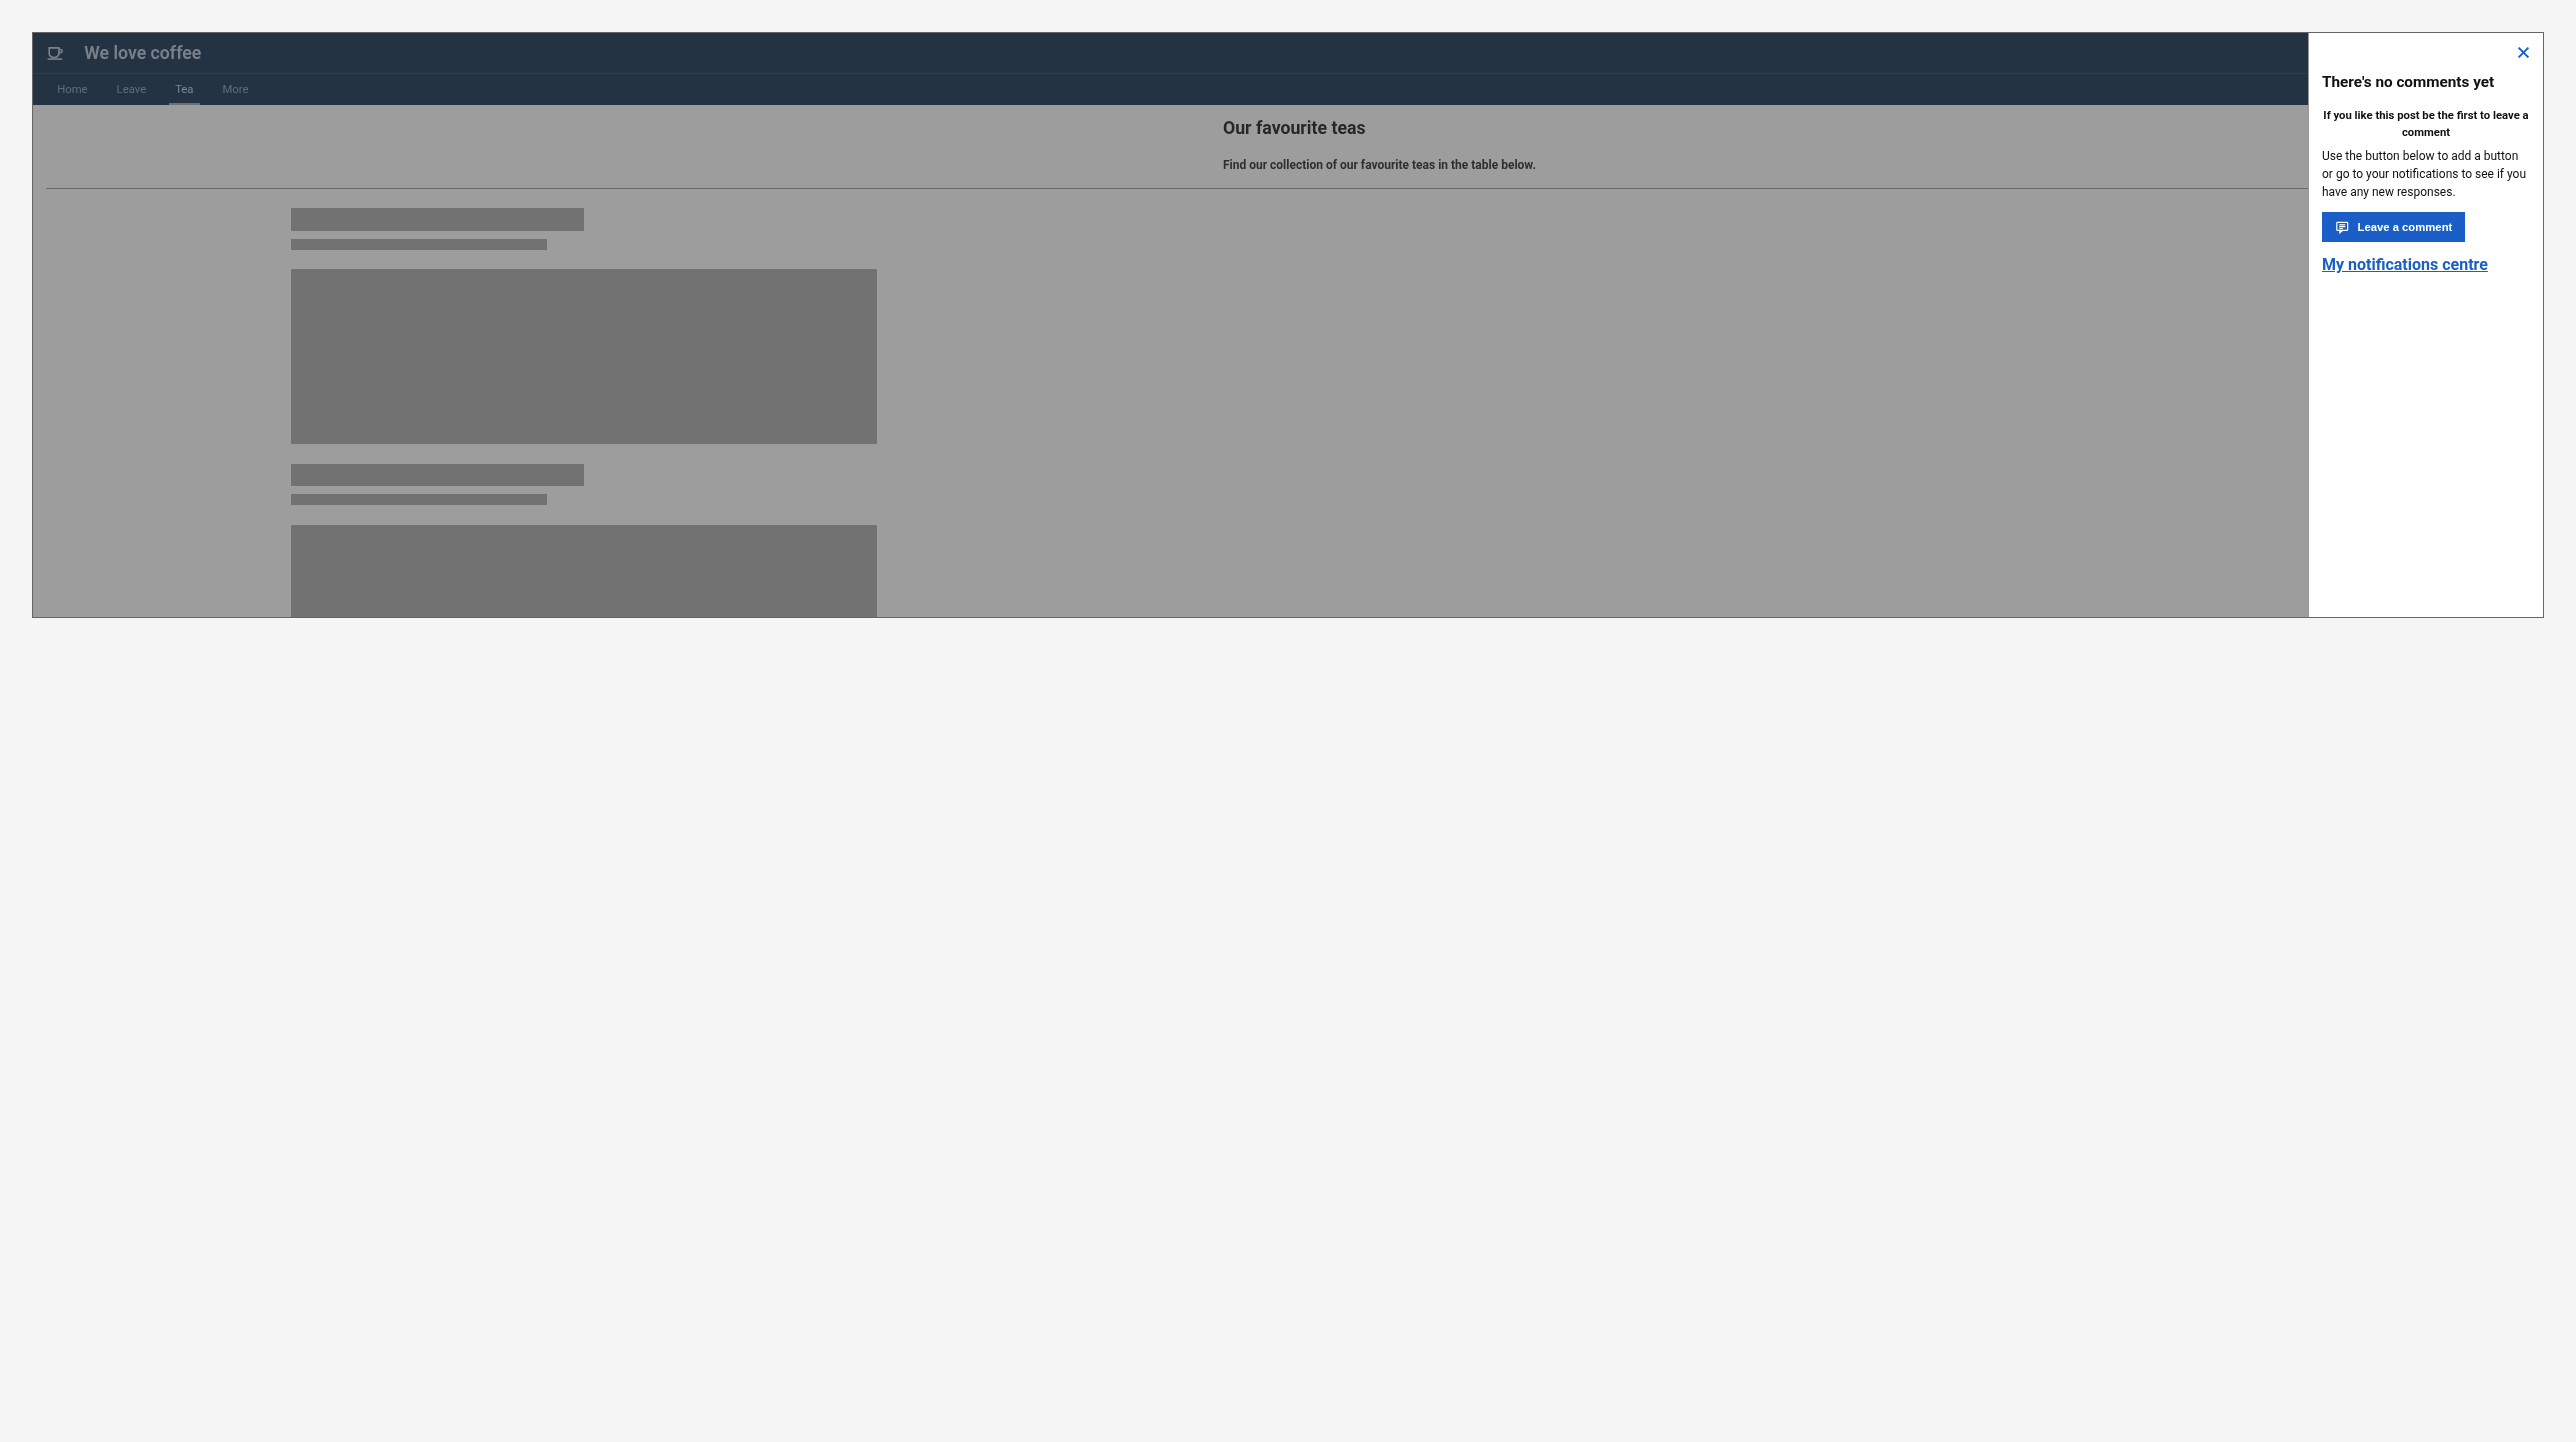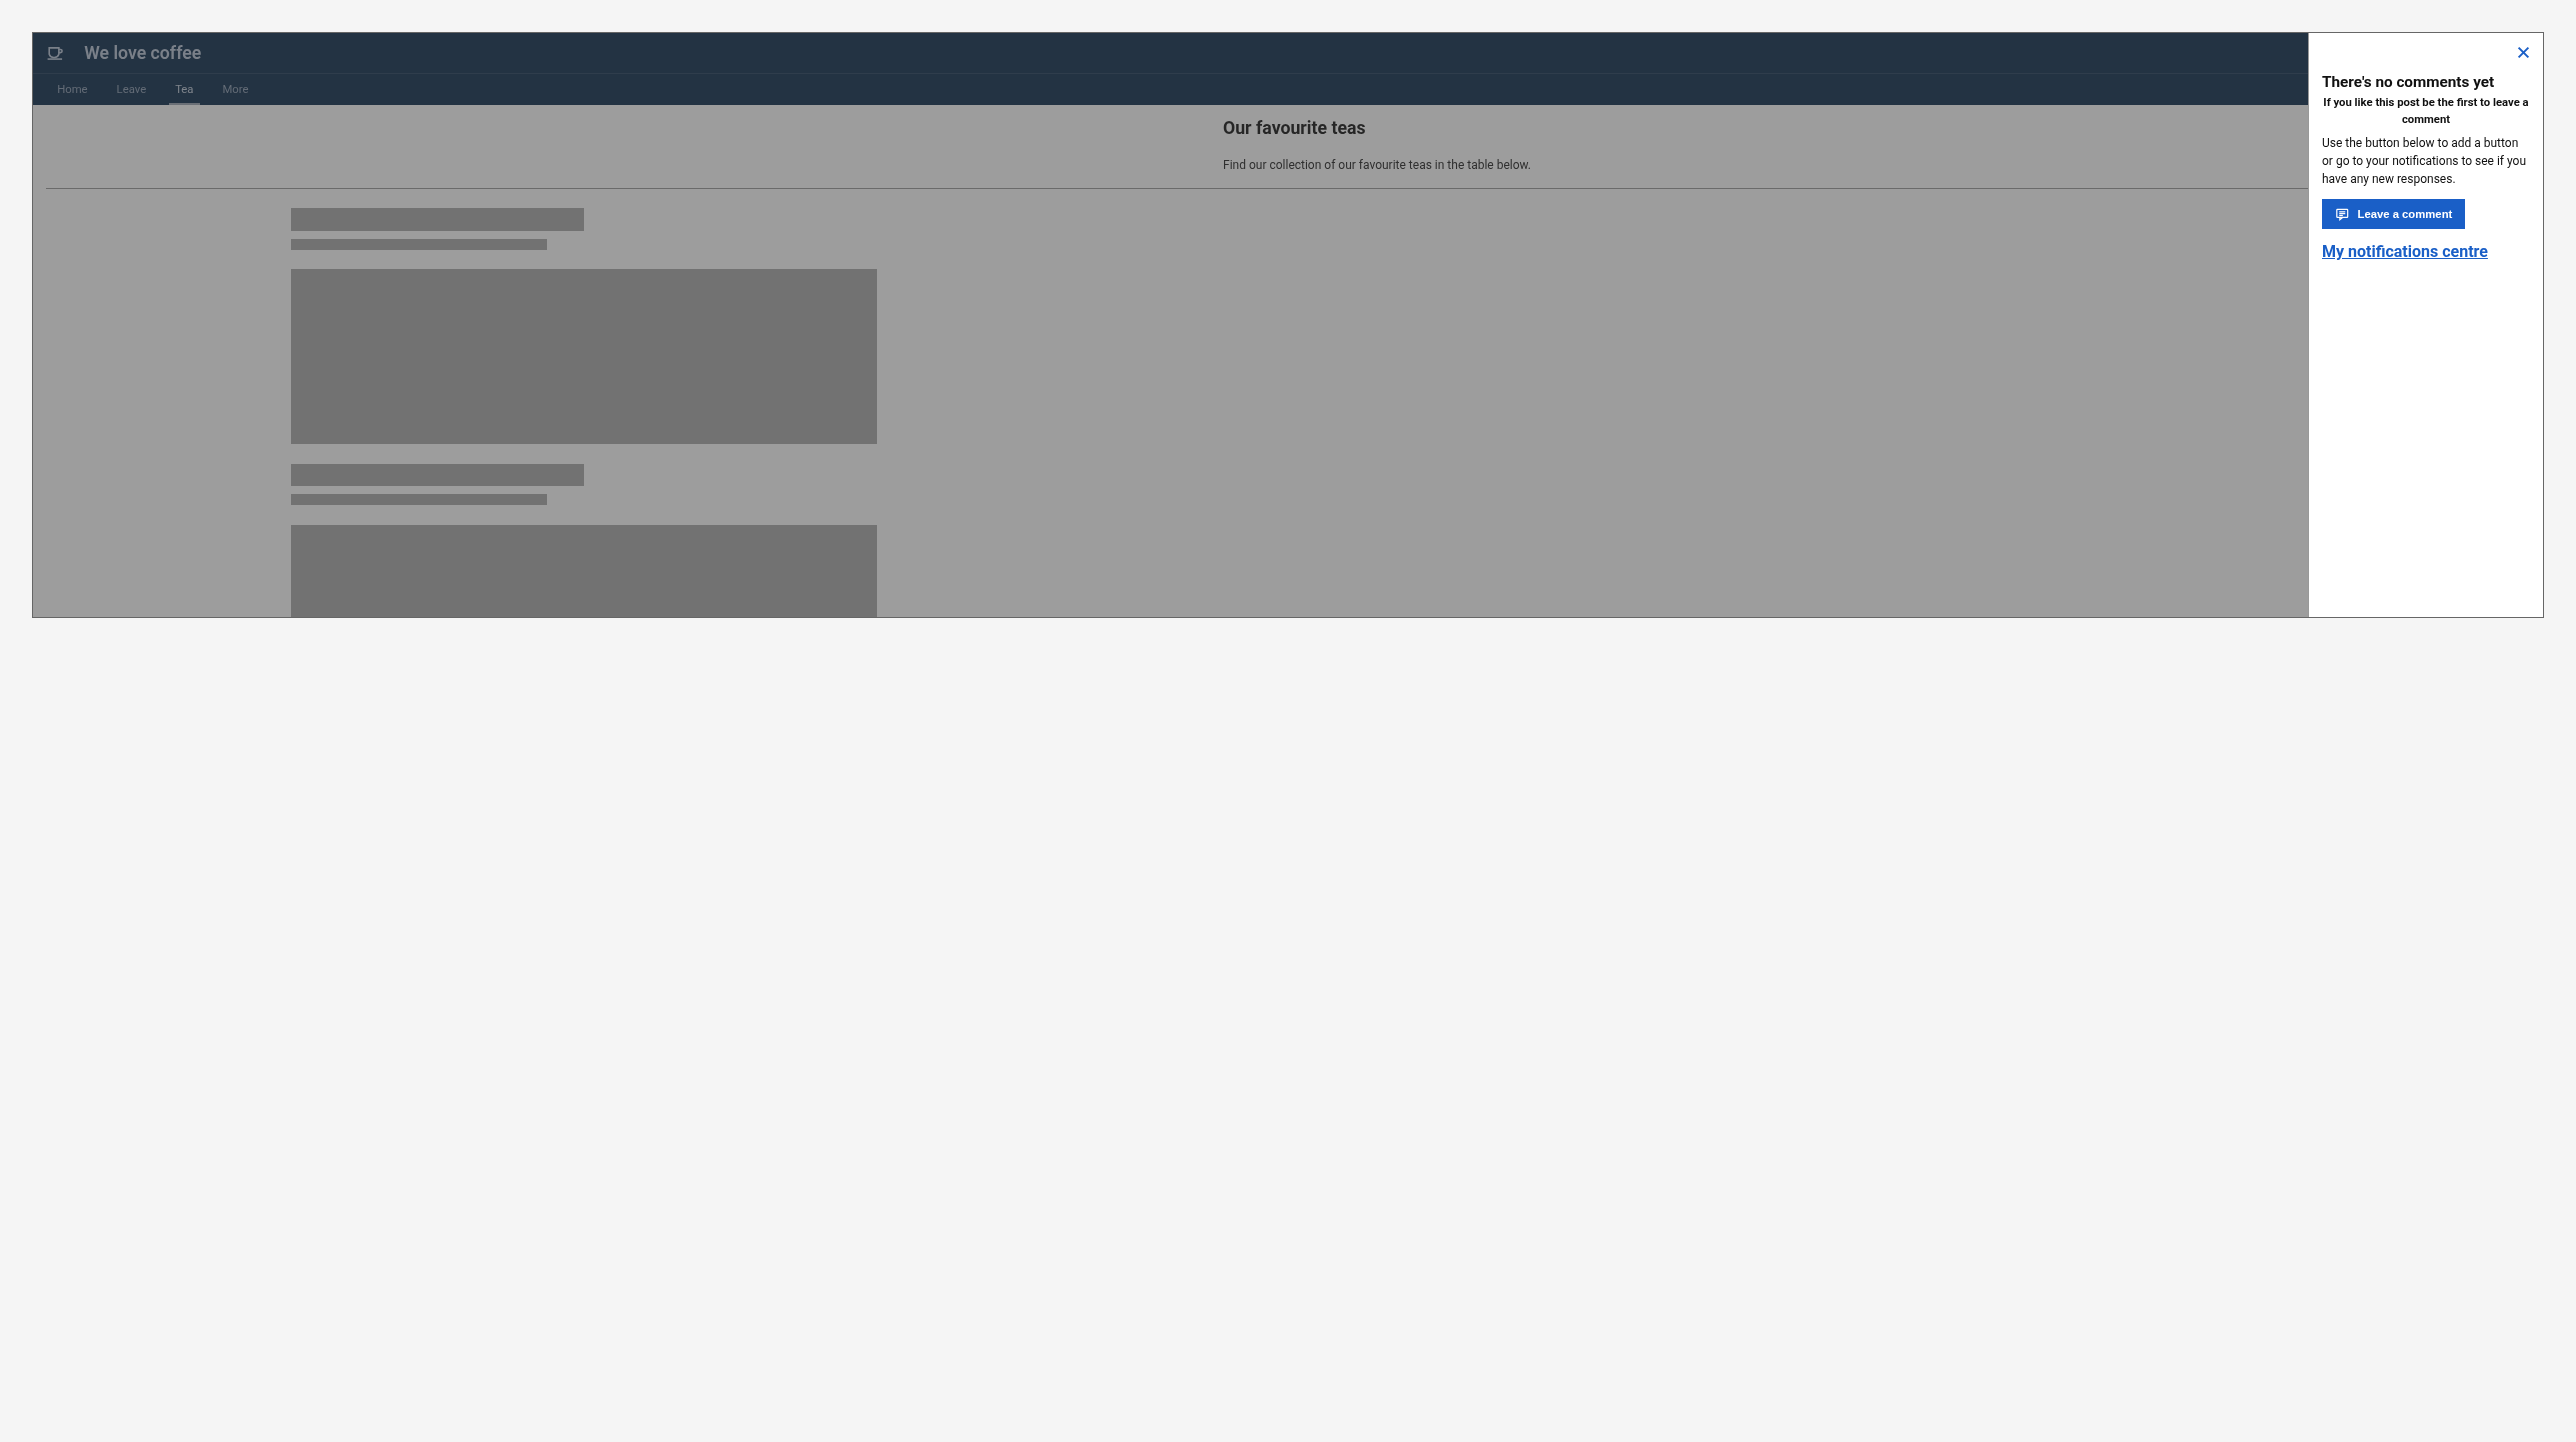--- a/index.html
+++ b/index.html
@@ -122,20 +122,21 @@
     .page-title {
       font-size: 17.7px;
       font-weight: 700;
       color: #111;
       margin-bottom: 20px;
     }
     
     .page-subtitle {
       font-size: 12px;
       color: #222;
+      font-weight: bold;
     }
     
     .skeleton-block {
       background-color: #a8a8a8;
       margin-bottom: 6.4px;
     }
     
     .skeleton-section {
       margin-top: 19.3px;
     }
@@ -197,21 +198,21 @@
       height: 13px;
       stroke: #1a5fc7;
       stroke-width: 2.5;
     }
     
     .panel-heading {
       font-size: 15.3px;
       font-weight: 700;
       color: #111;
       margin-top: 27px;
-      margin-bottom: 4px;
+      margin-bottom: 17px;
     }
     
     .panel-subheading {
       font-size: 11.3px;
       font-weight: 700;
       color: #111;
       margin-bottom: 4.8px;
       line-height: 1.5;
       text-align: center;
     }

